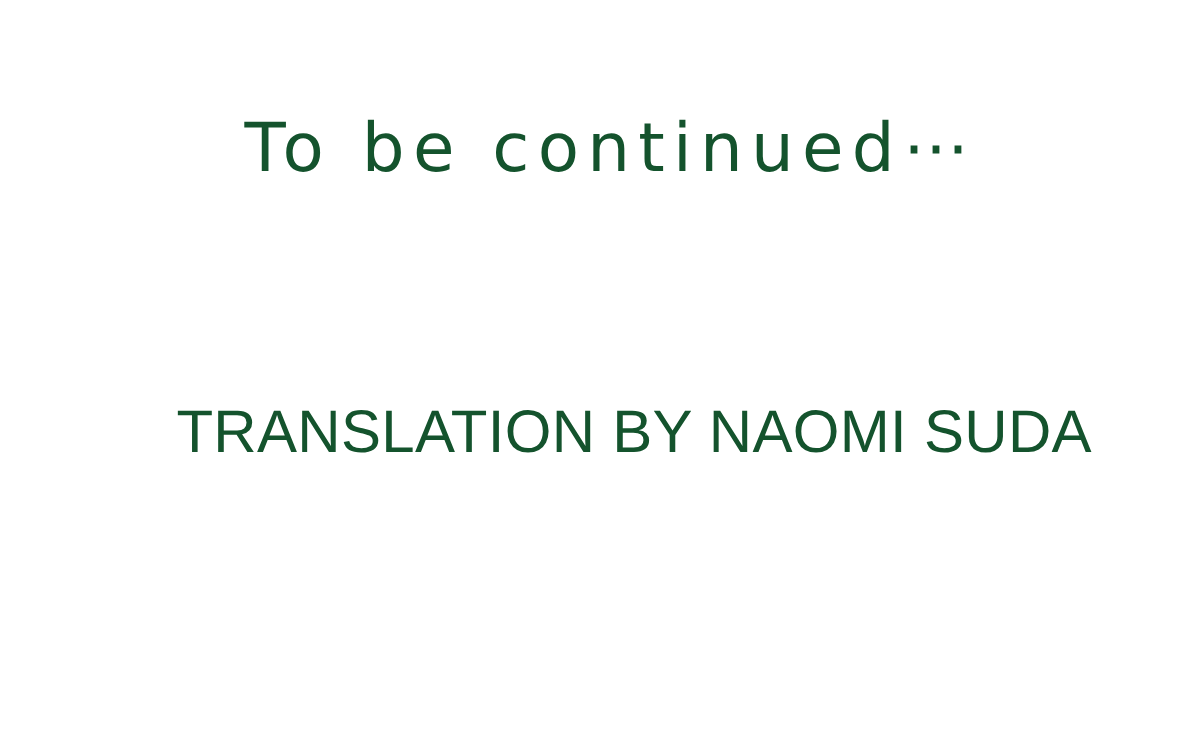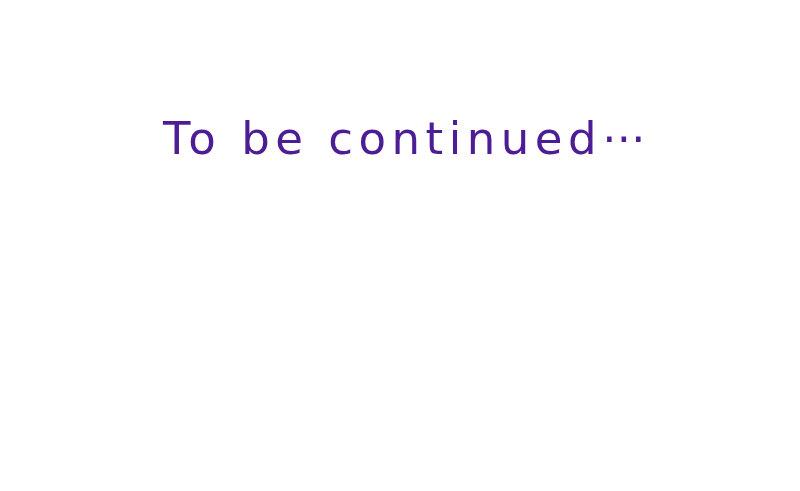--- a/index.html
+++ b/index.html
@@ -19,22 +19,21 @@
     position: relative;
     width: 800px;
     height: 491px;
     background: #ffffff;
   }
 
   
   .endcard-line {
     position: absolute;
     white-space: pre;
-    color: #4c1d95;
-    margin-top: 39px;
+    color: #14532d;
     -webkit-font-smoothing: antialiased;
   }
 
   .to-be-continued {
     left: 0;
     right: 0;
     top: 70px;
     text-align: center;
     font-family: "DejaVu Sans", "Liberation Sans", sans-serif;
     font-size: 45px;
@@ -65,14 +64,17 @@
     padding-left: 1px;
   }
 </style>
 </head>
 <body>
 
 <div id="page">
 
   <div class="endcard-line to-be-continued"><span>To be continued</span><span class="ellipsis-glyph">⋯</span></div>
 
+  <div class="endcard-line translator-credit">
+    <span>TRANSLATION BY NAOMI SUDA</span>
+  </div>
 
 </div>
 
 </body></html>

